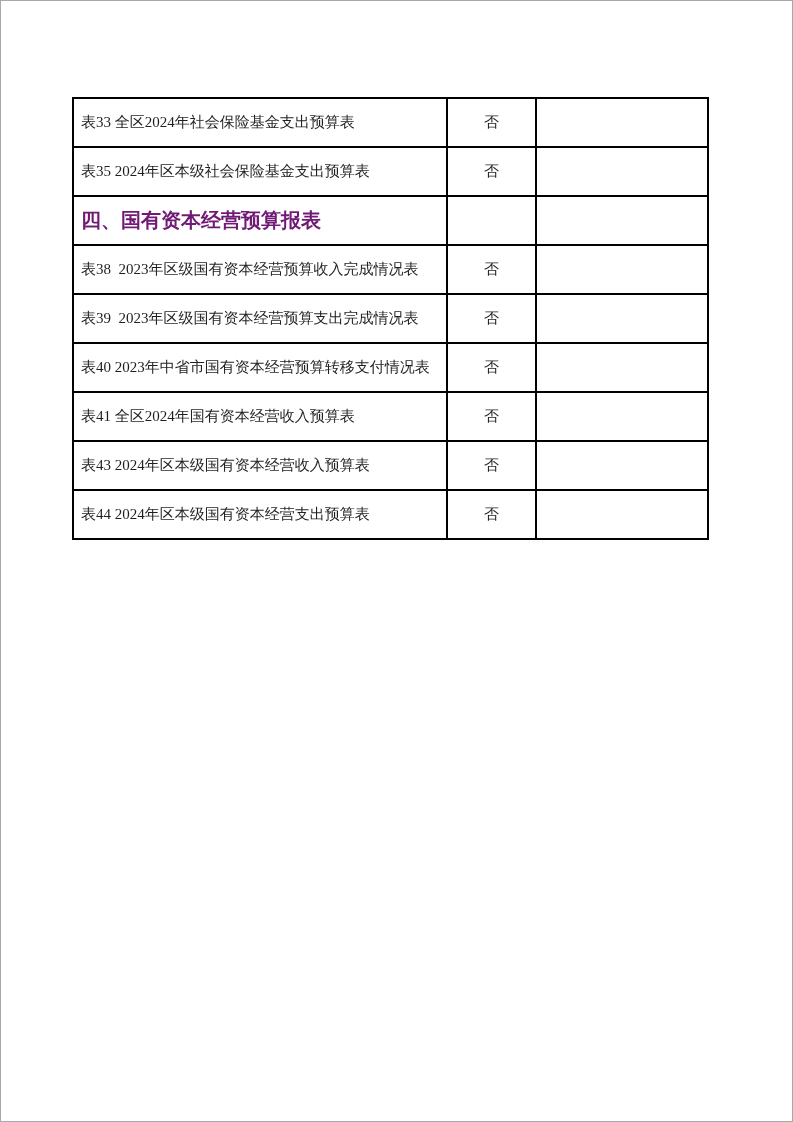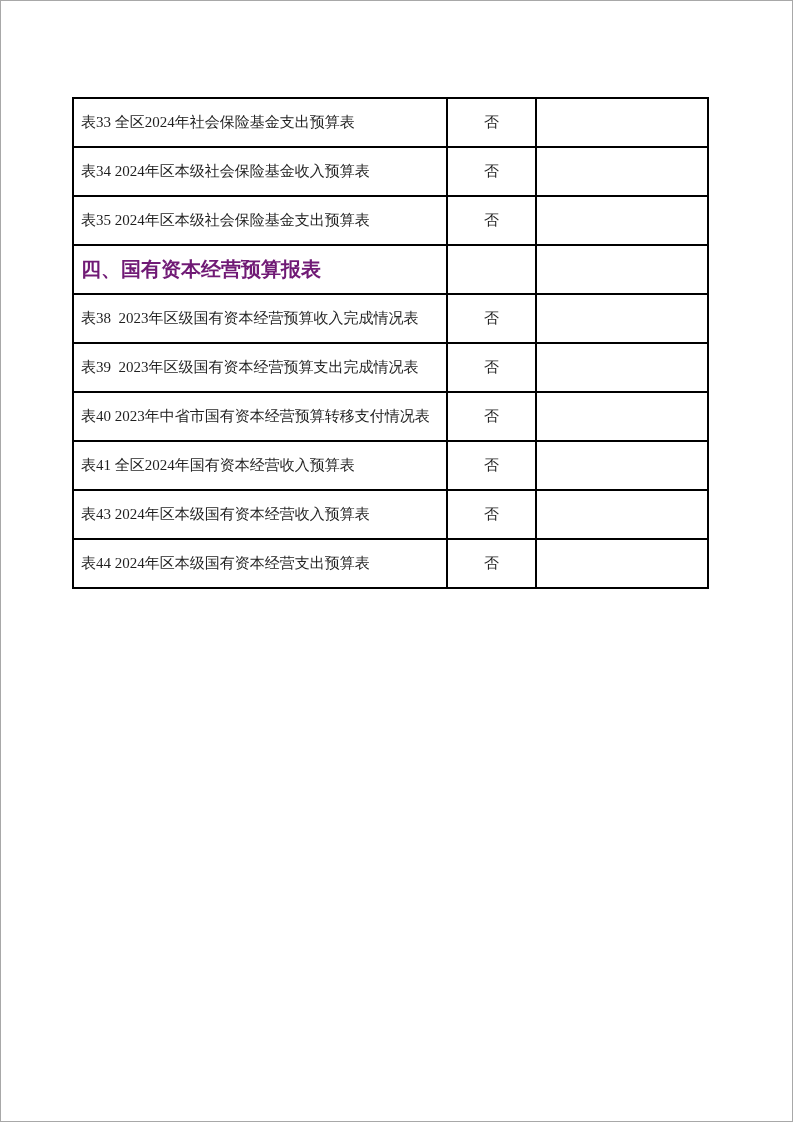--- a/index.html
+++ b/index.html
@@ -64,25 +64,20 @@
       <col style="width: 89px">
       <col style="width: 172px">
     </colgroup>
     <tbody id="table-body">
   <tr>
     <td class="title-cell">表33 全区2024年社会保险基金支出预算表</td>
     <td class="flag-cell">否</td>
     <td class="remark-cell"></td>
   </tr>
 
-  <tr>
-    <td class="title-cell">表34 2024年区本级社会保险基金收入预算表</td>
-    <td class="flag-cell">否</td>
-    <td class="remark-cell"></td>
-  </tr>
 
   <tr>
     <td class="title-cell">表35 2024年区本级社会保险基金支出预算表</td>
     <td class="flag-cell">否</td>
     <td class="remark-cell"></td>
   </tr>
 
   <tr class="section-row">
     <td class="title-cell">四、国有资本经营预算报表</td>
     <td class="flag-cell"></td>

